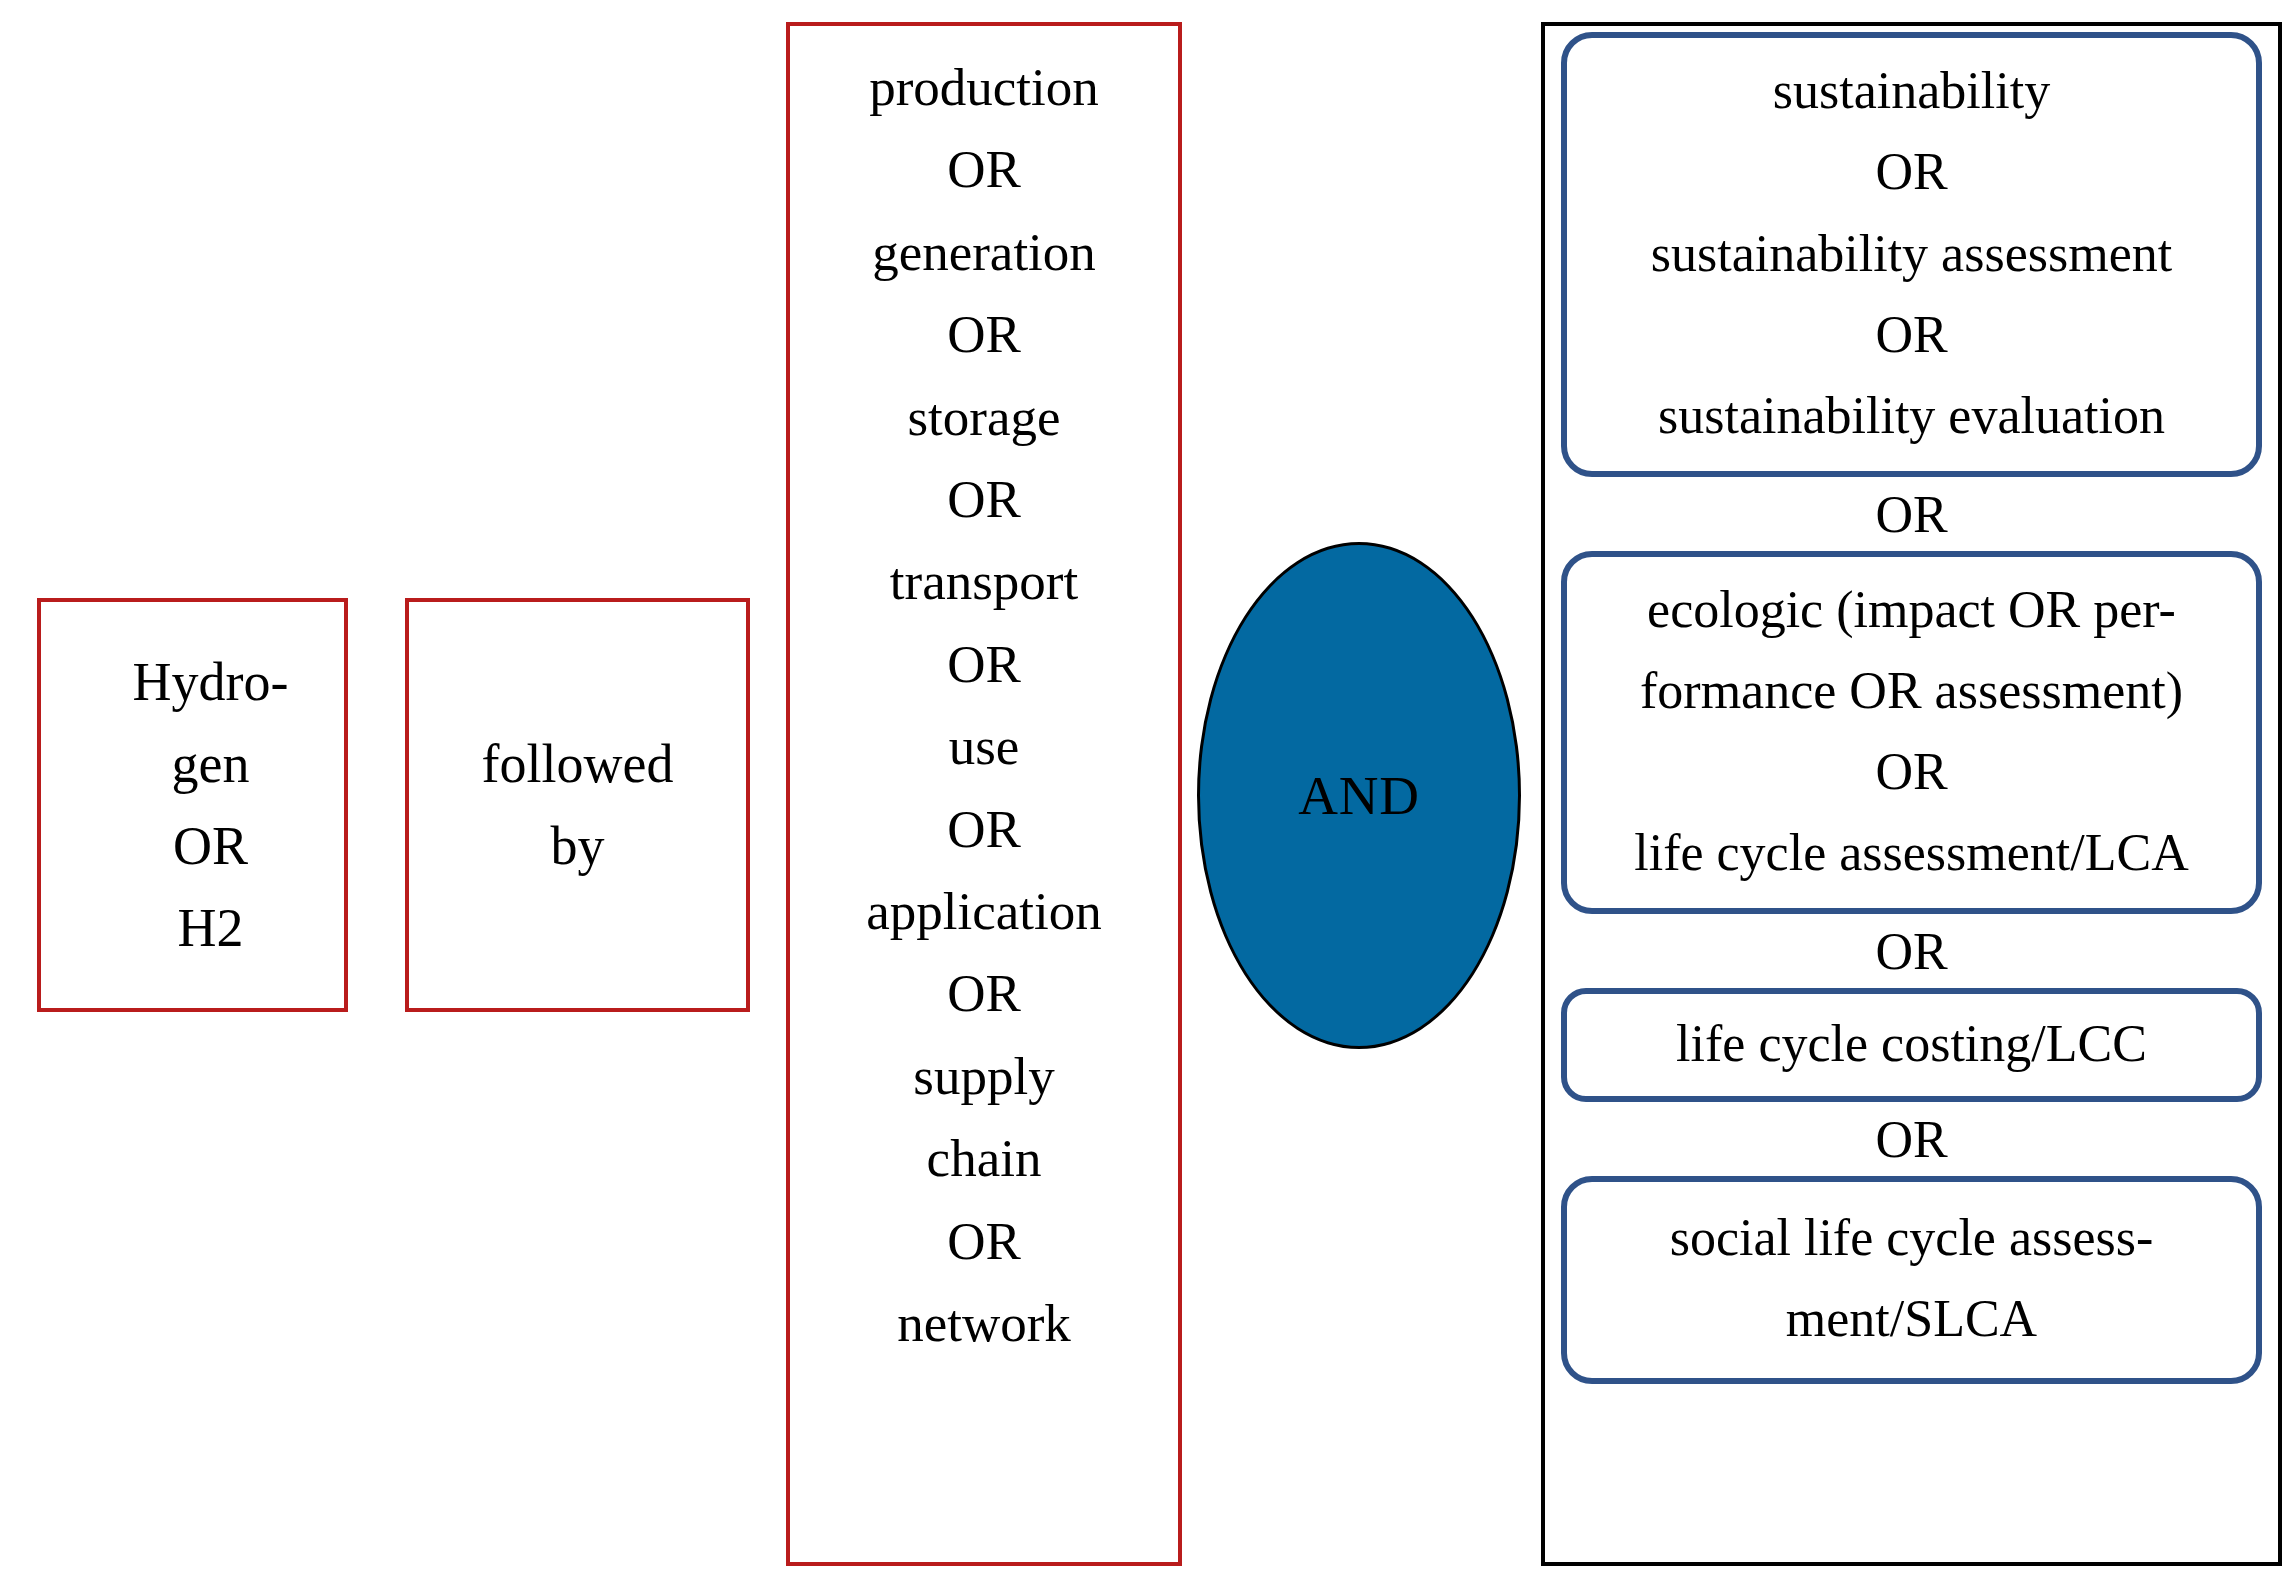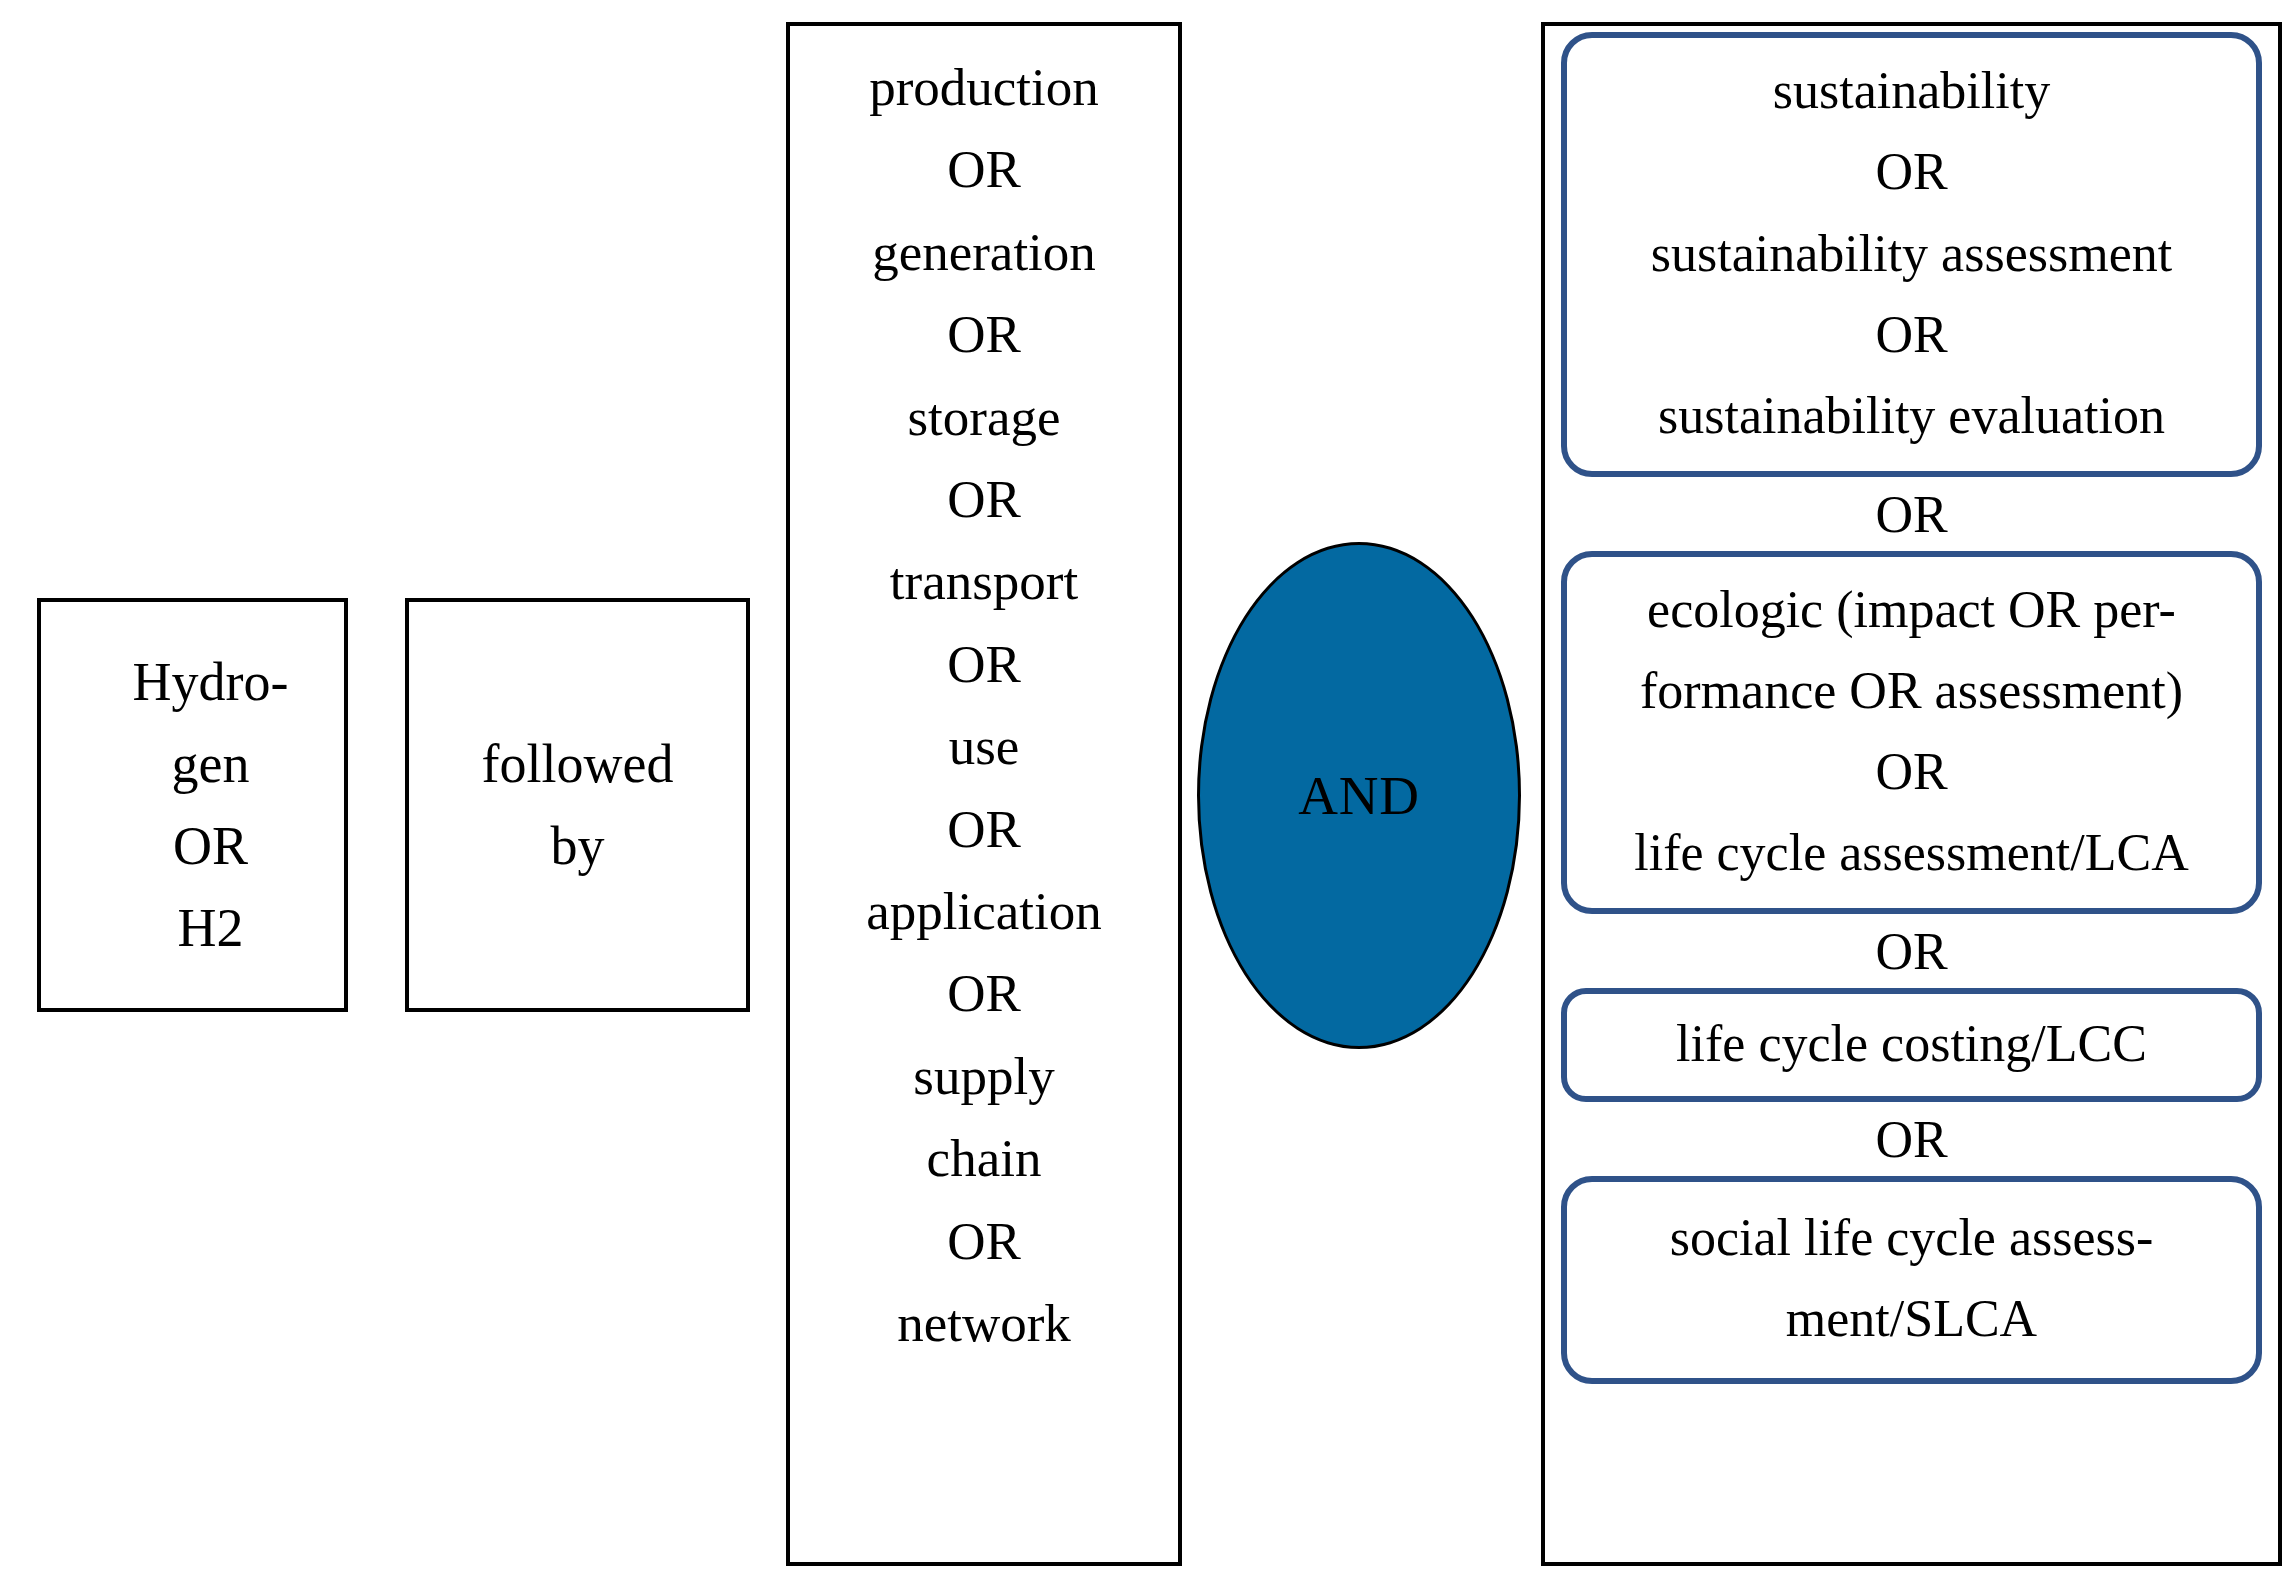--- a/index.html
+++ b/index.html
@@ -17,21 +17,21 @@
     width: 2295px;
     height: 1590px;
     background: #ffffff;
     overflow: hidden;
   }
 
   
   .plain-box {
     position: absolute;
     box-sizing: border-box;
-    border: 4px solid #000000;
+    border: 4px solid #b91c1c;
     background: #ffffff;
     display: flex;
     flex-direction: column;
     align-items: center;
     justify-content: center;
     text-align: center;
   }
 
   .term-line {
     display: block;

